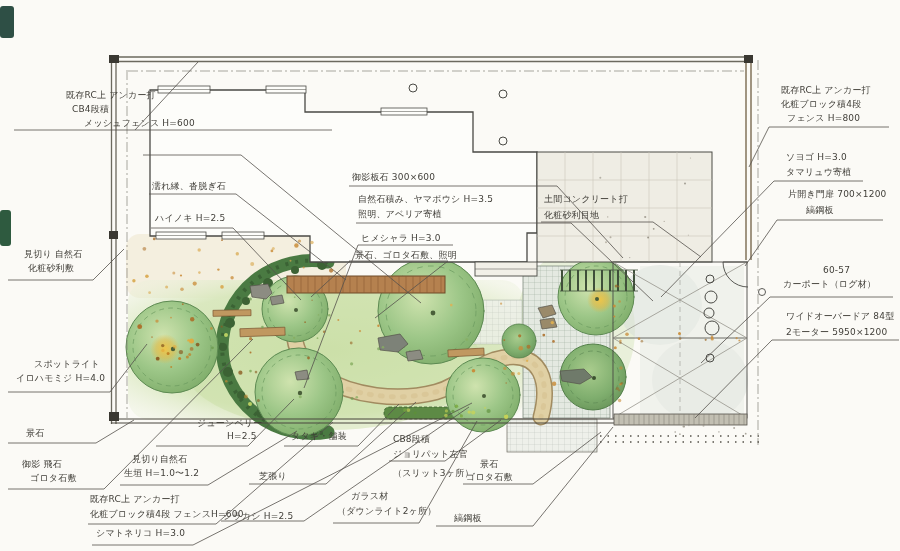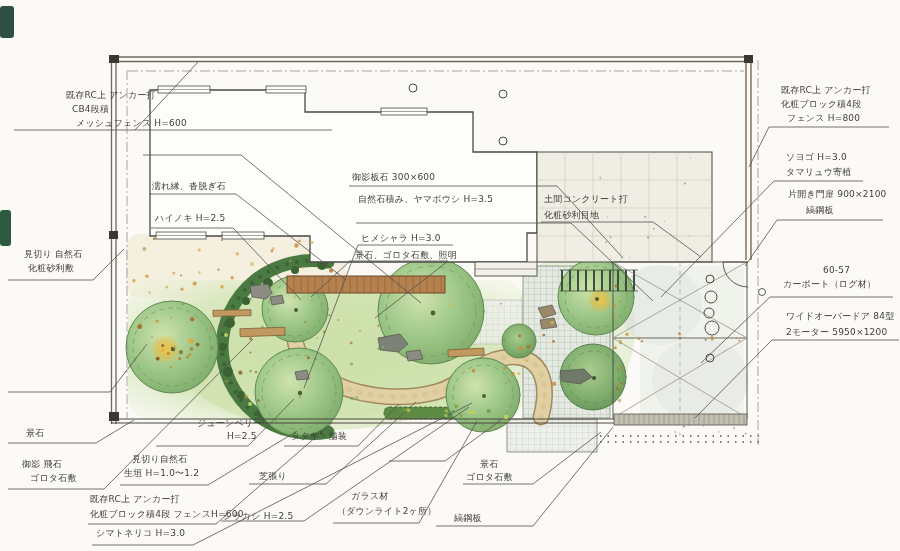--- a/index.html
+++ b/index.html
@@ -429,25 +429,29 @@
         <circle cx="745.7" cy="433.7" r="0.9" fill="#9a958a" opacity="0.85"></circle>
         <circle cx="675.2" cy="432.0" r="0.8" fill="#9a958a" opacity="0.89"></circle>
         <circle cx="683.8" cy="426.4" r="1.2" fill="#9a958a" opacity="0.85"></circle>
         <circle cx="703.5" cy="425.8" r="1.0" fill="#9a958a" opacity="0.63"></circle>
       </g>
 </svg>
 
 <div class="ann" style="left:66px;top:88px">
   <span>既存RC上 アンカー打</span>
   <span style="margin-left:6px">CB4段積</span>
-  <span style="margin-left:10px">メッシュフェンス H=600</span>
+  <span style="margin-left:18px">メッシュフェンス H=600</span>
 </div>
 <div class="ann" style="left:24px;top:247px">
   <span>見切り 自然石</span>
   <span style="margin-left:4px">化粧砂利敷</span>
+</div>
+<div class="ann" style="left:16px;top:357px">
+  <span style="margin-left:18px">スポットライト</span>
+  <span>イロハモミジ H=4.0</span>
 </div>
 <div class="ann" style="left:26px;top:426px">
   <span>景石</span>
 </div>
 <div class="ann" style="left:22px;top:457px">
   <span>御影 飛石</span>
   <span style="margin-left:8px">ゴロタ石敷</span>
 </div>
 <div class="ann" style="left:197px;top:417px;line-height:13px">
   <span>ジューンベリー</span>
@@ -468,38 +472,44 @@
 <div class="ann" style="left:259px;top:469px">
   <span>芝張り</span>
 </div>
 <div class="ann" style="left:223px;top:509px">
   <span>シラカシ H=2.5</span>
 </div>
 <div class="ann" style="left:337px;top:489px;line-height:15px">
   <span style="margin-left:14px">ガラス材</span>
   <span>（ダウンライト2ヶ所）</span>
 </div>
+<div class="ann" style="left:393px;top:432px;line-height:15px">
+  <span>CB8段積</span>
+  <span>ジョリパット左官</span>
+  <span style="margin-top:4px">（スリット3ヶ所）</span>
+</div>
 <div class="ann" style="left:466px;top:458px;line-height:13px">
   <span style="margin-left:14px">景石</span>
   <span>ゴロタ石敷</span>
 </div>
 <div class="ann" style="left:454px;top:511px">
   <span>縞鋼板</span>
 </div>
 <div class="ann" style="left:152px;top:179px">
   <span>濡れ縁、沓脱ぎ石</span>
 </div>
 <div class="ann" style="left:155px;top:211px">
   <span>ハイノキ H=2.5</span>
 </div>
 <div class="ann" style="left:352px;top:170px">
   <span>御影板石 300×600</span>
 </div>
 <div class="ann" style="left:358px;top:192px;line-height:15px">
   <span>自然石積み、ヤマボウシ H=3.5</span>
+  <span>照明、アベリア寄植</span>
 </div>
 <div class="ann" style="left:361px;top:231px">
   <span>ヒメシャラ H=3.0</span>
 </div>
 <div class="ann" style="left:355px;top:248px">
   <span>景石、ゴロタ石敷、照明</span>
 </div>
 <div class="ann" style="left:544px;top:191px;line-height:16px">
   <span>土間コンクリート打</span>
   <span>化粧砂利目地</span>
@@ -507,21 +517,21 @@
 <div class="ann" style="left:781px;top:83px">
   <span>既存RC上 アンカー打</span>
   <span>化粧ブロック積4段</span>
   <span style="margin-left:6px">フェンス H=800</span>
 </div>
 <div class="ann" style="left:786px;top:150px;line-height:15px">
   <span>ソヨゴ H=3.0</span>
   <span>タマリュウ寄植</span>
 </div>
 <div class="ann" style="left:788px;top:186px;line-height:16px">
-  <span>片開き門扉 900×2100</span>
+  <span>片開き門扉 700×1200</span>
   <span style="margin-left:18px">縞鋼板</span>
 </div>
 <div class="ann" style="left:783px;top:263px">
   <span style="margin-left:40px">60-57</span>
   <span>カーポート（ログ材）</span>
 </div>
 <div class="ann" style="left:786px;top:308px;line-height:16px">
   <span>ワイドオーバードア 84型</span>
   <span>2モーター 5950×1200</span>
 </div>

